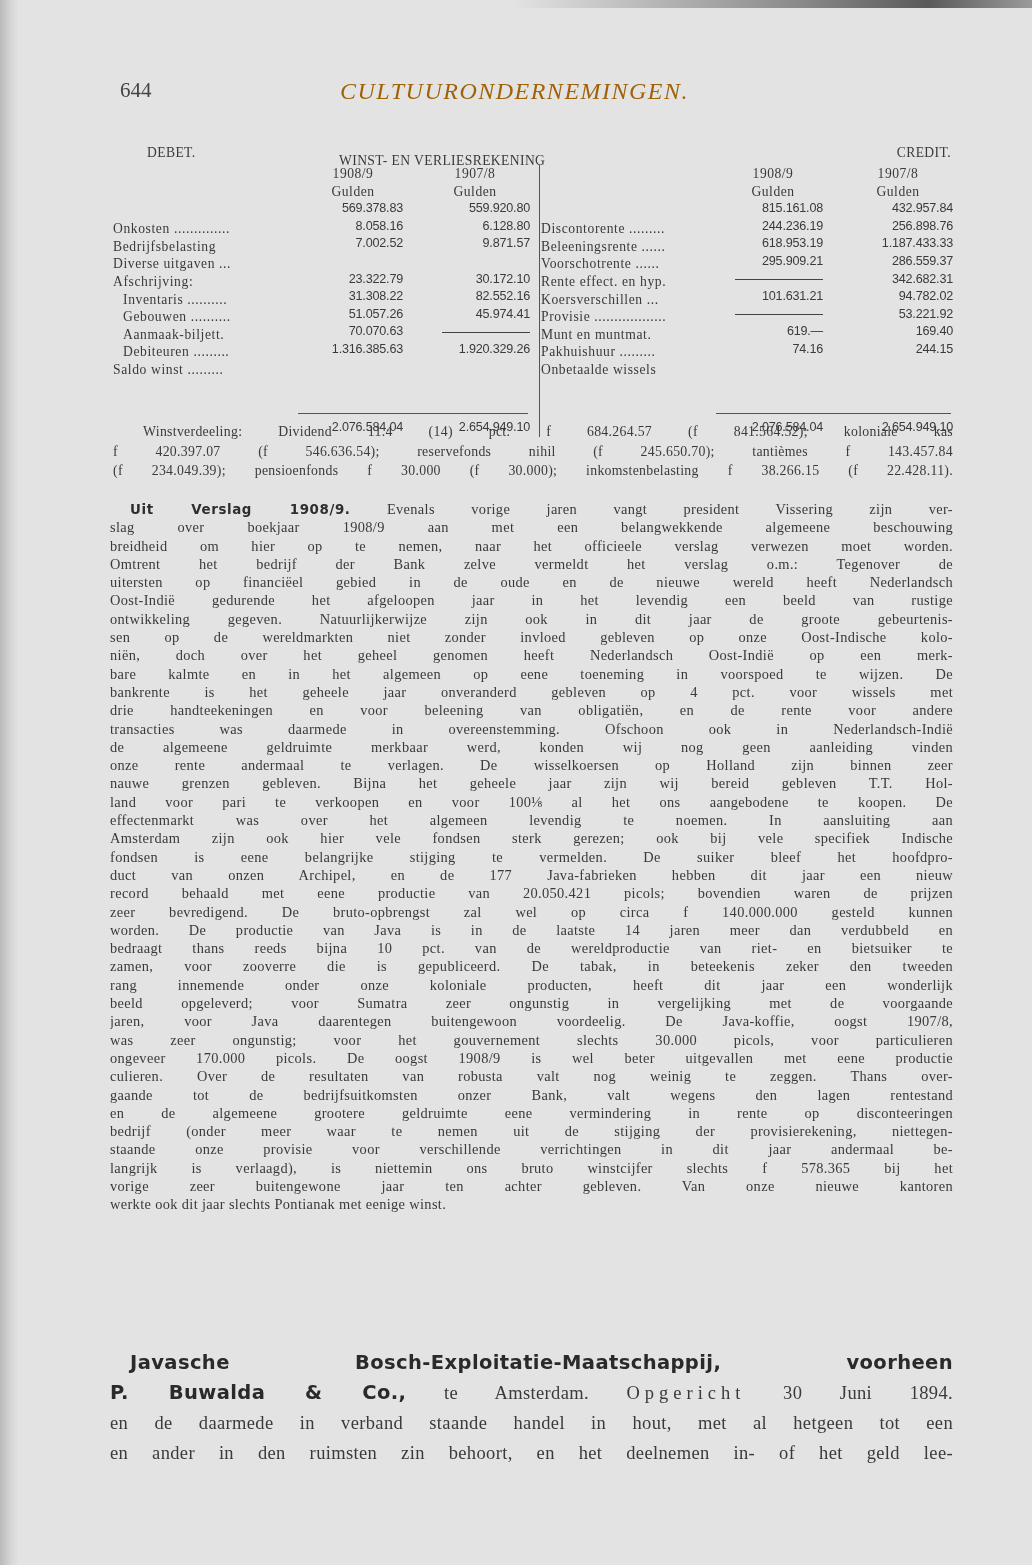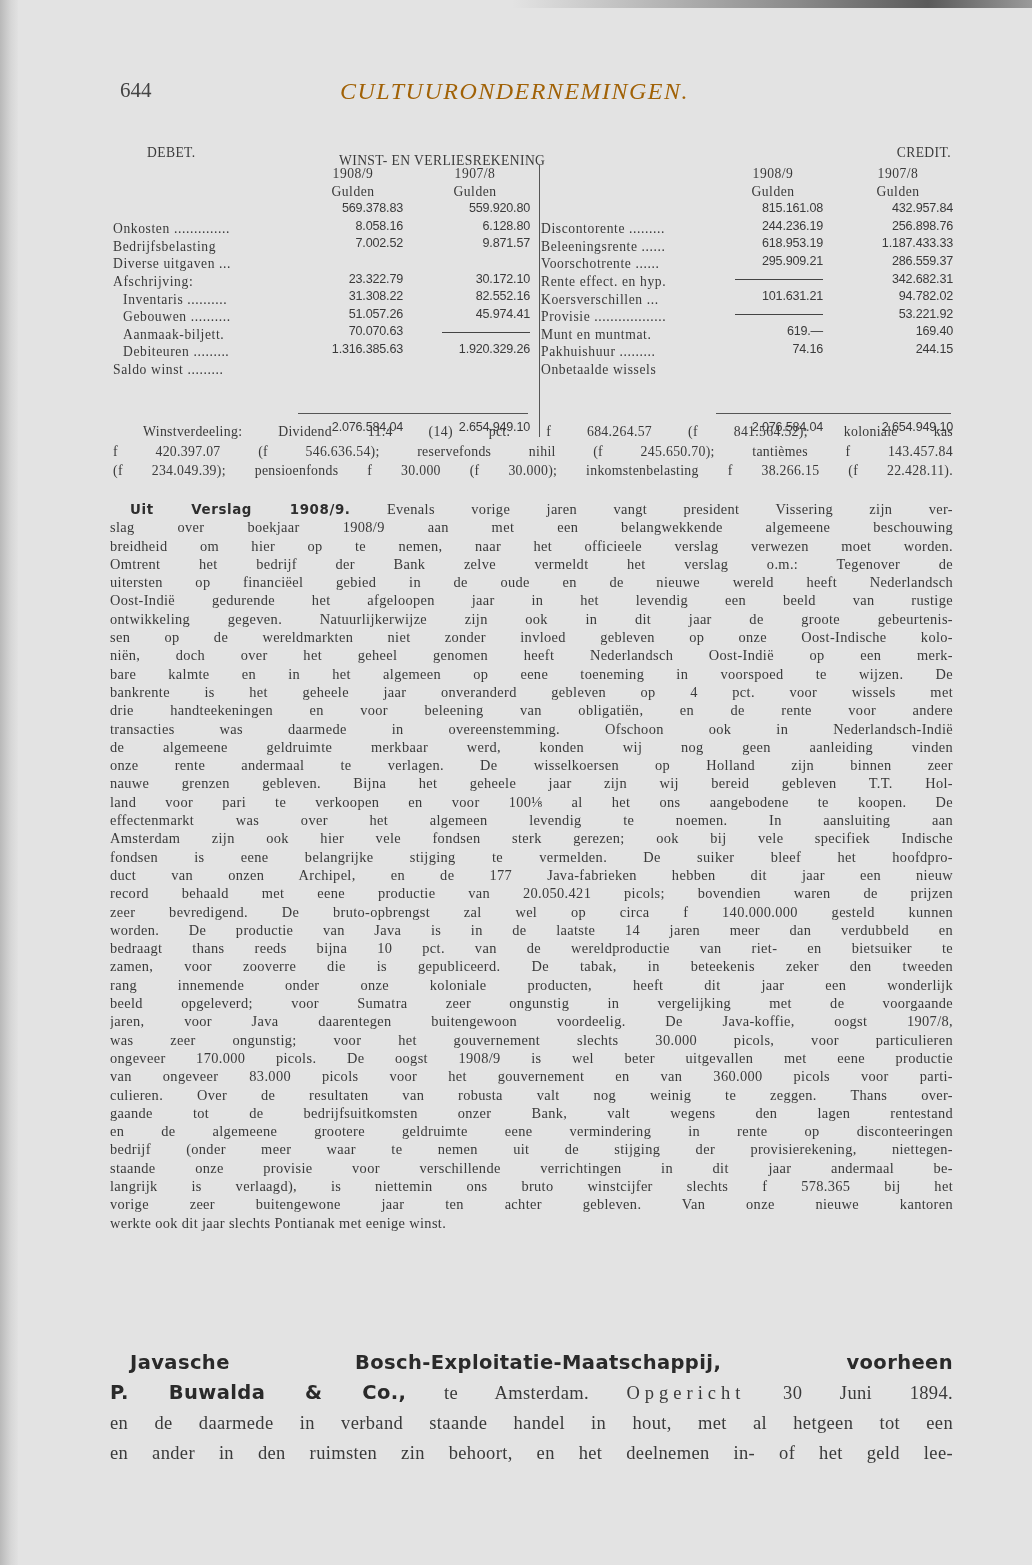--- a/index.html
+++ b/index.html
@@ -244,21 +244,20 @@
     <span class="line">record behaald met eene productie van 20.050.421 picols; bovendien waren de prijzen</span>
     <span class="line">zeer bevredigend. De bruto-opbrengst zal wel op circa f 140.000.000 gesteld kunnen</span>
     <span class="line">worden. De productie van Java is in de laatste 14 jaren meer dan verdubbeld en</span>
     <span class="line">bedraagt thans reeds bijna 10 pct. van de wereldproductie van riet- en bietsuiker te</span>
     <span class="line">zamen, voor zooverre die is gepubliceerd. De tabak, in beteekenis zeker den tweeden</span>
     <span class="line">rang innemende onder onze koloniale producten, heeft dit jaar een wonderlijk</span>
     <span class="line">beeld opgeleverd; voor Sumatra zeer ongunstig in vergelijking met de voorgaande</span>
     <span class="line">jaren, voor Java daarentegen buitengewoon voordeelig. De Java-koffie, oogst 1907/8,</span>
     <span class="line">was zeer ongunstig; voor het gouvernement slechts 30.000 picols, voor particulieren</span>
     <span class="line">ongeveer 170.000 picols. De oogst 1908/9 is wel beter uitgevallen met eene productie</span>
-    <span class="line">van ongeveer 83.000 picols voor het gouvernement en van 360.000 picols voor parti-</span>
     <span class="line">culieren. Over de resultaten van robusta valt nog weinig te zeggen. Thans over-</span>
     <span class="line">gaande tot de bedrijfsuitkomsten onzer Bank, valt wegens den lagen rentestand</span>
     <span class="line">en de algemeene grootere geldruimte eene vermindering in rente op disconteeringen</span>
     <span class="line">bedrijf (onder meer waar te nemen uit de stijging der provisierekening, niettegen-</span>
     <span class="line">staande onze provisie voor verschillende verrichtingen in dit jaar andermaal be-</span>
     <span class="line">langrijk is verlaagd), is niettemin ons bruto winstcijfer slechts f 578.365 bij het</span>
     <span class="line">vorige zeer buitengewone jaar ten achter gebleven. Van onze nieuwe kantoren</span>
     <span class="line last">werkte ook dit jaar slechts Pontianak met eenige winst.</span>
   </div>
 

